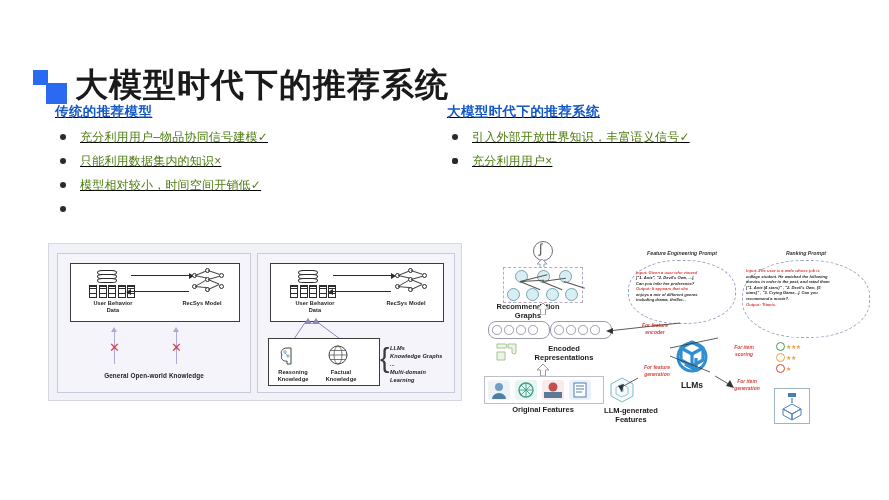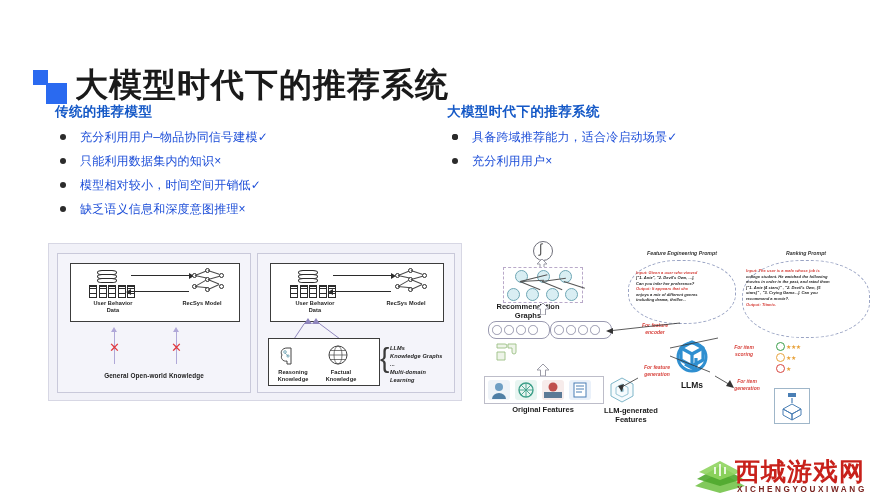--- a/index.html
+++ b/index.html
@@ -16,31 +16,31 @@
   .logo-mark{position:absolute;left:33px;top:42px;width:34px;height:34px;}
   .logo-mark .sq1{position:absolute;left:0;top:0;width:15px;height:15px;background:#2a6af0;}
   .logo-mark .sq2{position:absolute;left:13px;top:13px;width:21px;height:21px;background:#2a6af0;}
   .title{
     position:absolute;left:75px;top:35px;
     font-size:33px;font-weight:bold;color:#1a1a1a;letter-spacing:1px;
     line-height:44px;white-space:nowrap;
   }
 
   
-  .col{position:absolute;top:103px;}
+  .col{position:absolute;top:103px;text-decoration:underline;}
   .col-left{left:55px;width:390px;}
   .col-right{left:447px;width:430px;}
   .col h3{
     margin:0 0 8px 0;font-size:13.5px;font-weight:bold;color:#1559c7;
     letter-spacing:.4px;
   }
   .col ul{margin:0;padding:0;list-style:none;}
   .col li{
     position:relative;padding-left:25px;margin:0 0 8px 0;
-    font-size:12px;color:#1d4ed8;line-height:16px;letter-spacing:.2px;
+    font-size:12px;color:#4d7c0f;line-height:16px;letter-spacing:.2px;
   }
   .col li .dot{
     position:absolute;left:5px;top:5px;width:6px;height:6px;border-radius:50%;
     background:#2b2b2b;
   }
 
   
   .fig-left{
     position:absolute;left:48px;top:243px;width:412px;height:156px;
     background:#f1f1f8;border:1px solid #d7d7e4;
@@ -148,29 +148,29 @@
     </div>
     <div class="title">大模型时代下的推荐系统</div>
   </div>
 
   <div class="col col-left">
     <h3>传统的推荐模型</h3>
     <ul>
       <li><span class="dot"></span><span>充分利用用户–物品协同信号建模✓</span></li>
       <li><span class="dot"></span><span>只能利用数据集内的知识×</span></li>
       <li><span class="dot"></span><span>模型相对较小，时间空间开销低✓</span></li>
-      <li><span class="dot"></span><span>缺乏语义信息和深度意图推理×</span></li>
+      <li><span class="dot"></span></li>
     </ul>
   </div>
 
   <div class="col col-right">
     <h3>大模型时代下的推荐系统</h3>
     <ul>
+      <li><span class="dot"></span><span>引入外部开放世界知识，丰富语义信号✓</span></li>
       <li><span class="dot"></span></li>
-      <li><span class="dot"></span><span>具备跨域推荐能力，适合冷启动场景✓</span></li>
       <li><span class="dot"></span><span>充分利用用户×</span></li>
     </ul>
   </div>
 
   <div class="fig-left">
 
     <div class="panel panel-a">
       <div class="inner-box pa-top">
 
         <div class="cyl" style="left:26px;top:6px;width:18px;height:14px;">
@@ -345,20 +345,24 @@
       <i></i>
         <i></i>
         <i></i>
         <i></i>
     </div>
 
     <svg style="position:absolute;left:14px;top:104px;width:26px;height:24px;" viewBox="0 0 26 24">
       <path d="M3,4 h8 a2,2 0 0 1 0,4 h-8 z M14,4 h8 v8 a2,2 0 0 1 -4,0 v-4 h-4 z M3,12 h8 v8 h-8 z" fill="#eef4e9" stroke="#9bbf85" stroke-width=".9"></path>
     </svg>
 
+    <div class="rf-text" style="left:34px;top:108px;width:100px;font-size:7.5px;line-height:9px;">
+      <span>Encoded</span><br>
+      <span>Representations</span>
+    </div>
 
     <svg style="position:absolute;left:56px;top:128px;width:14px;height:12px;">
       <polygon points="7,0 13,6 9.5,6 9.5,12 4.5,12 4.5,6 1,6" fill="#fff" stroke="#9b9ba6" stroke-width="1"></polygon>
     </svg>
 
     <div style="position:absolute;left:4px;top:140px;width:118px;height:26px;border:1px solid #bdbdc9;background:#fff;">
       <svg class="featicon" style="left:3px;top:3px;" viewBox="0 0 22 20">
         <rect width="22" height="20" fill="#eef3f8"></rect>
           <circle cx="11" cy="7" r="4" fill="#6f9fc4"></circle>
         <path d="M4,19 a7,6 0 0 1 14,0 z" fill="#4f7fa5"></path>
@@ -471,24 +475,14 @@
         <path d="M13,4 h8 v4 h-8 z" fill="#4a7fb5"></path>
         <path d="M17,9 L17,14" stroke="#4a7fb5" stroke-width="1.2"></path>
         <polygon points="17,15 26,20 17,25 8,20" fill="none" stroke="#4a7fb5" stroke-width="1"></polygon>
         <polygon points="8,20 17,25 17,31 8,26" fill="none" stroke="#4a7fb5" stroke-width="1"></polygon>
         <polygon points="26,20 17,25 17,31 26,26" fill="none" stroke="#4a7fb5" stroke-width="1"></polygon>
       </svg>
     </div>
   </div>
 
 
-  <div class="wm">
-    <svg class="mark" viewBox="0 0 66 34">
-      <polygon points="8,26 33,12 58,26 33,33" fill="#6cbf3f" opacity=".85"></polygon>
-      <polygon points="10,19 33,6 56,19 33,26" fill="#4fa82e" opacity=".9"></polygon>
-      <polygon points="12,12 33,1 54,12 33,20" fill="#8fd45f" opacity=".9"></polygon>
-      <path d="M33,4 L33,16 M28,7 L28,14 M38,7 L38,14" stroke="#fff" stroke-width="1.6"></path>
-    </svg>
-    <div class="cn">西城游戏网</div>
-    <div class="py">XICHENGYOUXIWANG</div>
-  </div>
 
 </div>
 
 </body></html>

